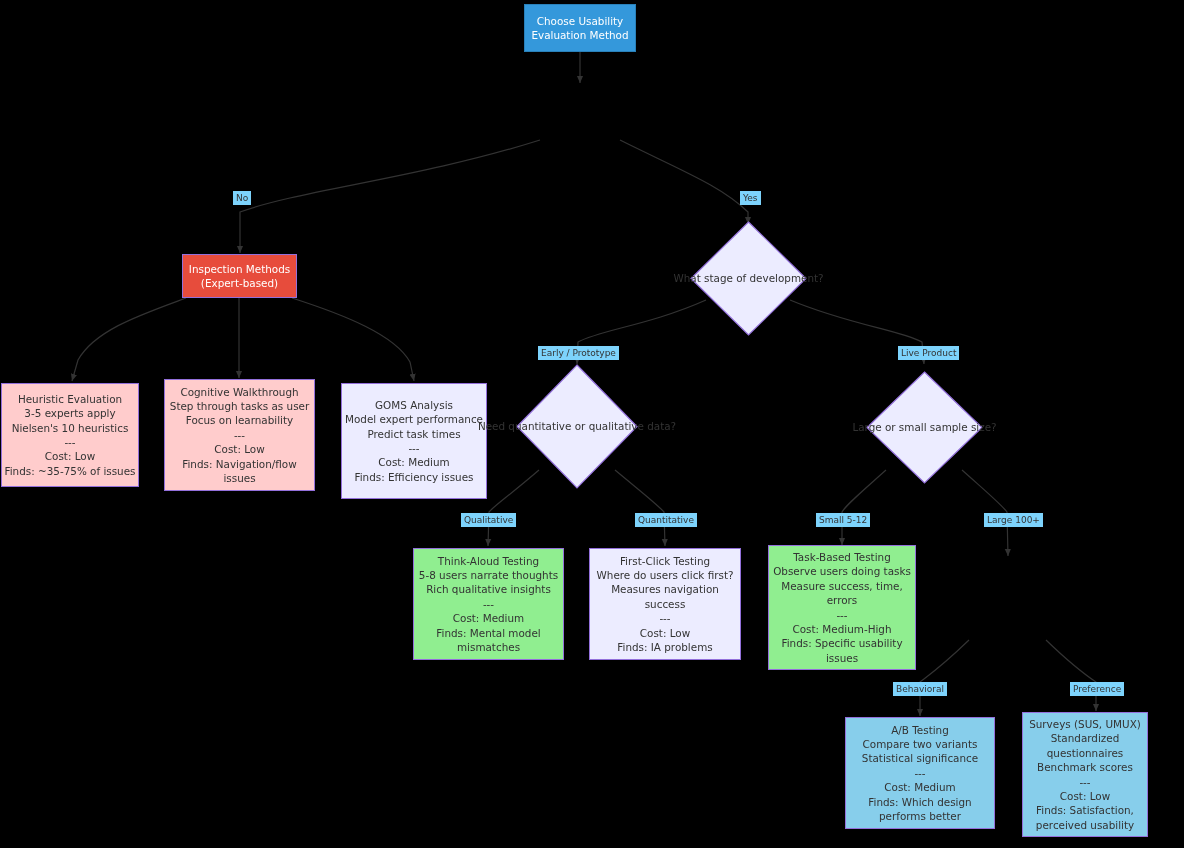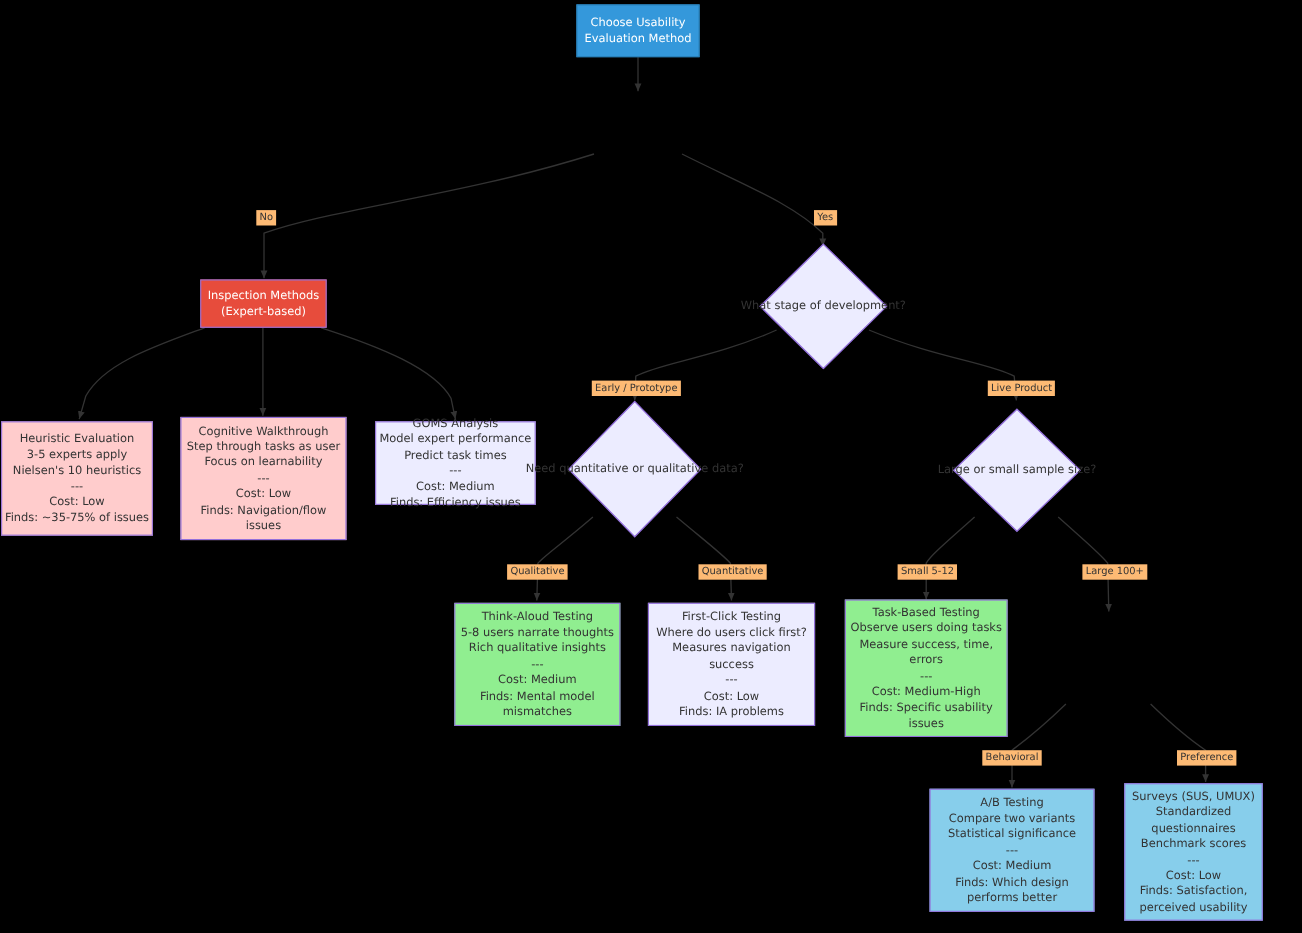--- a/index.html
+++ b/index.html
@@ -97,21 +97,21 @@
     z-index: 2;
     text-align: center;
     font-size: 10.4px;
     line-height: 14.4px;
     color: #333333;
     white-space: nowrap;
   }
 
   .edge-label {
     position: absolute;
-    background: #fdba74;
+    background: #7dd3fc;
     color: #333333;
     font-size: 9px;
     line-height: 12px;
     padding: 1px 3px;
     white-space: nowrap;
     box-sizing: border-box;
   }
 </style>
 </head>
 <body>
@@ -182,21 +182,21 @@
   <div class="node rect pink-node" style="left:164px; top:379px; width:151px; height:112px;">
     <span class="line">Cognitive Walkthrough</span>
     <span class="line">Step through tasks as user</span>
     <span class="line">Focus on learnability</span>
     <span class="line">---</span>
     <span class="line">Cost: Low</span>
     <span class="line">Finds: Navigation/flow</span>
     <span class="line">issues</span>
   </div>
 
-  <div class="node rect lav-node" style="left:341px; top:383px; width:146px; height:76px;">
+  <div class="node rect lav-node" style="left:341px; top:383px; width:146px; height:116px;">
     <span class="line">GOMS Analysis</span>
     <span class="line">Model expert performance</span>
     <span class="line">Predict task times</span>
     <span class="line">---</span>
     <span class="line">Cost: Medium</span>
     <span class="line">Finds: Efficiency issues</span>
   </div>
 
   <div class="diamond-wrap" style="left:690px; top:221px; width:117px; height:115px;">
     <svg class="diamond-shape" viewBox="0 0 117 115" preserveAspectRatio="none" xmlns="http://www.w3.org/2000/svg">

